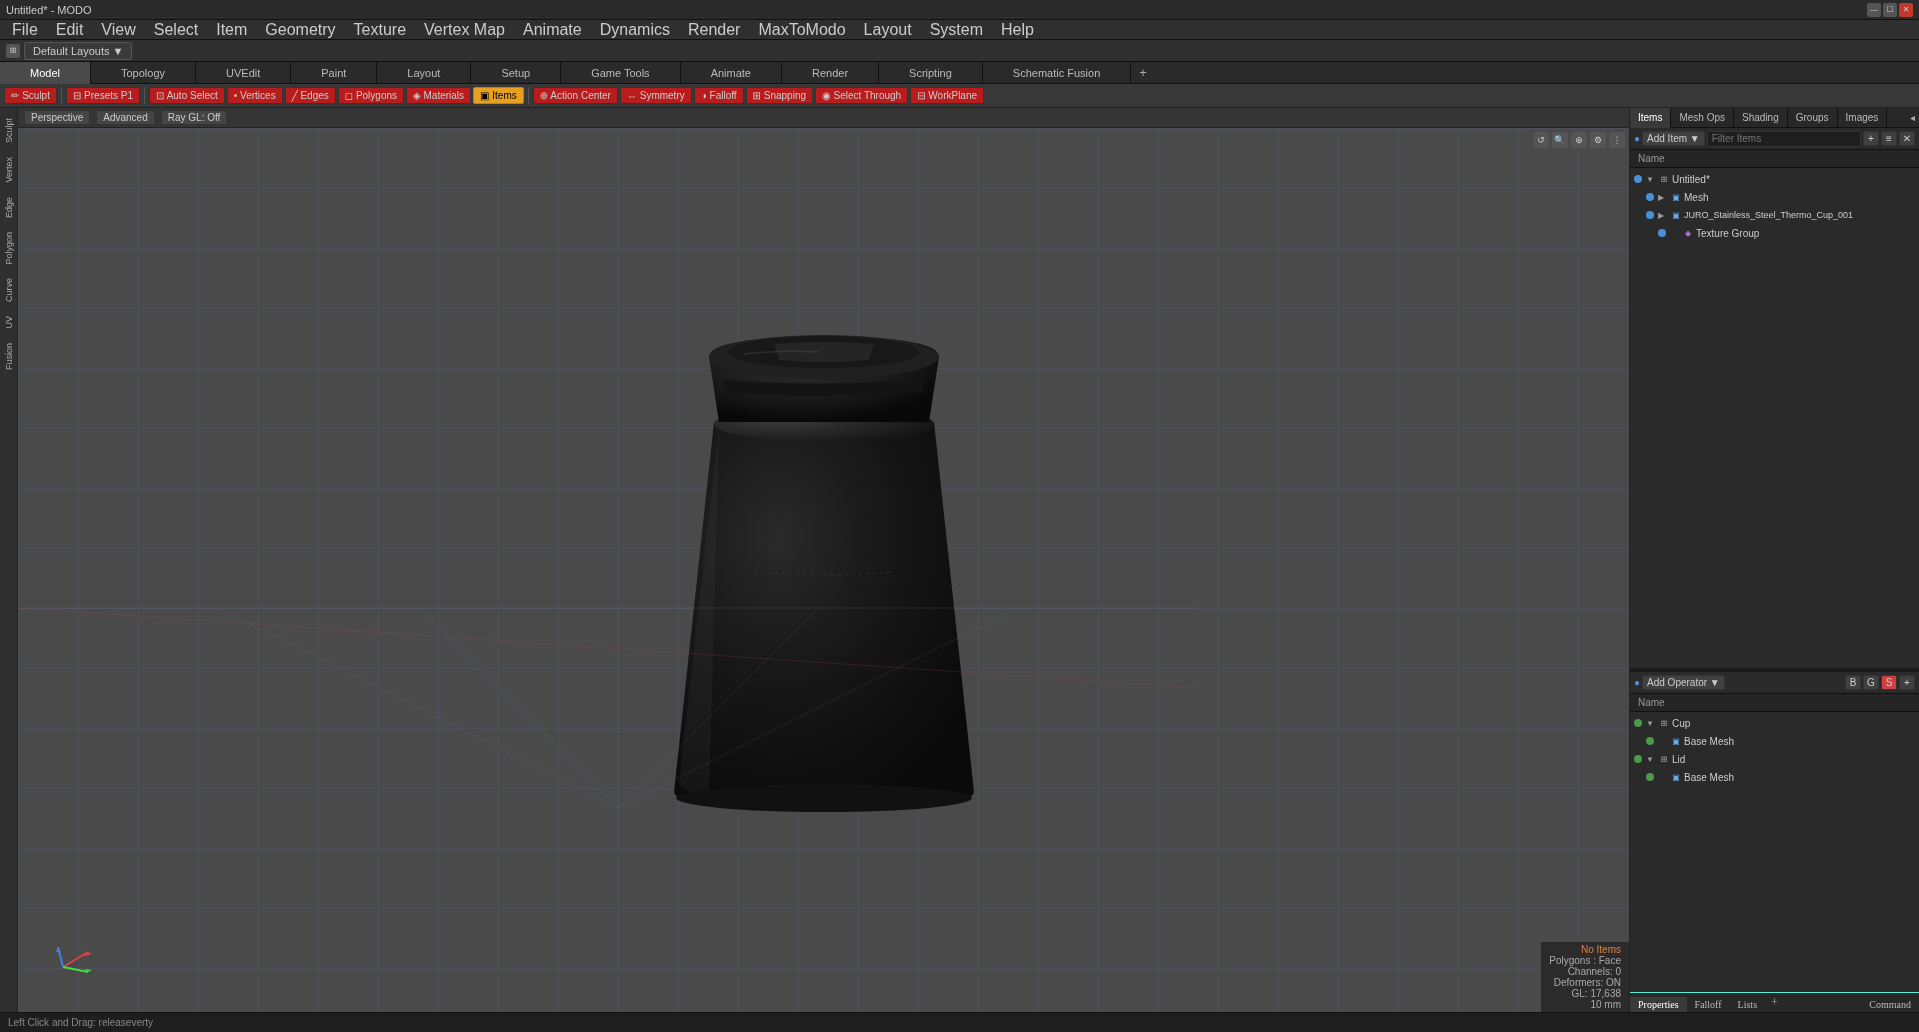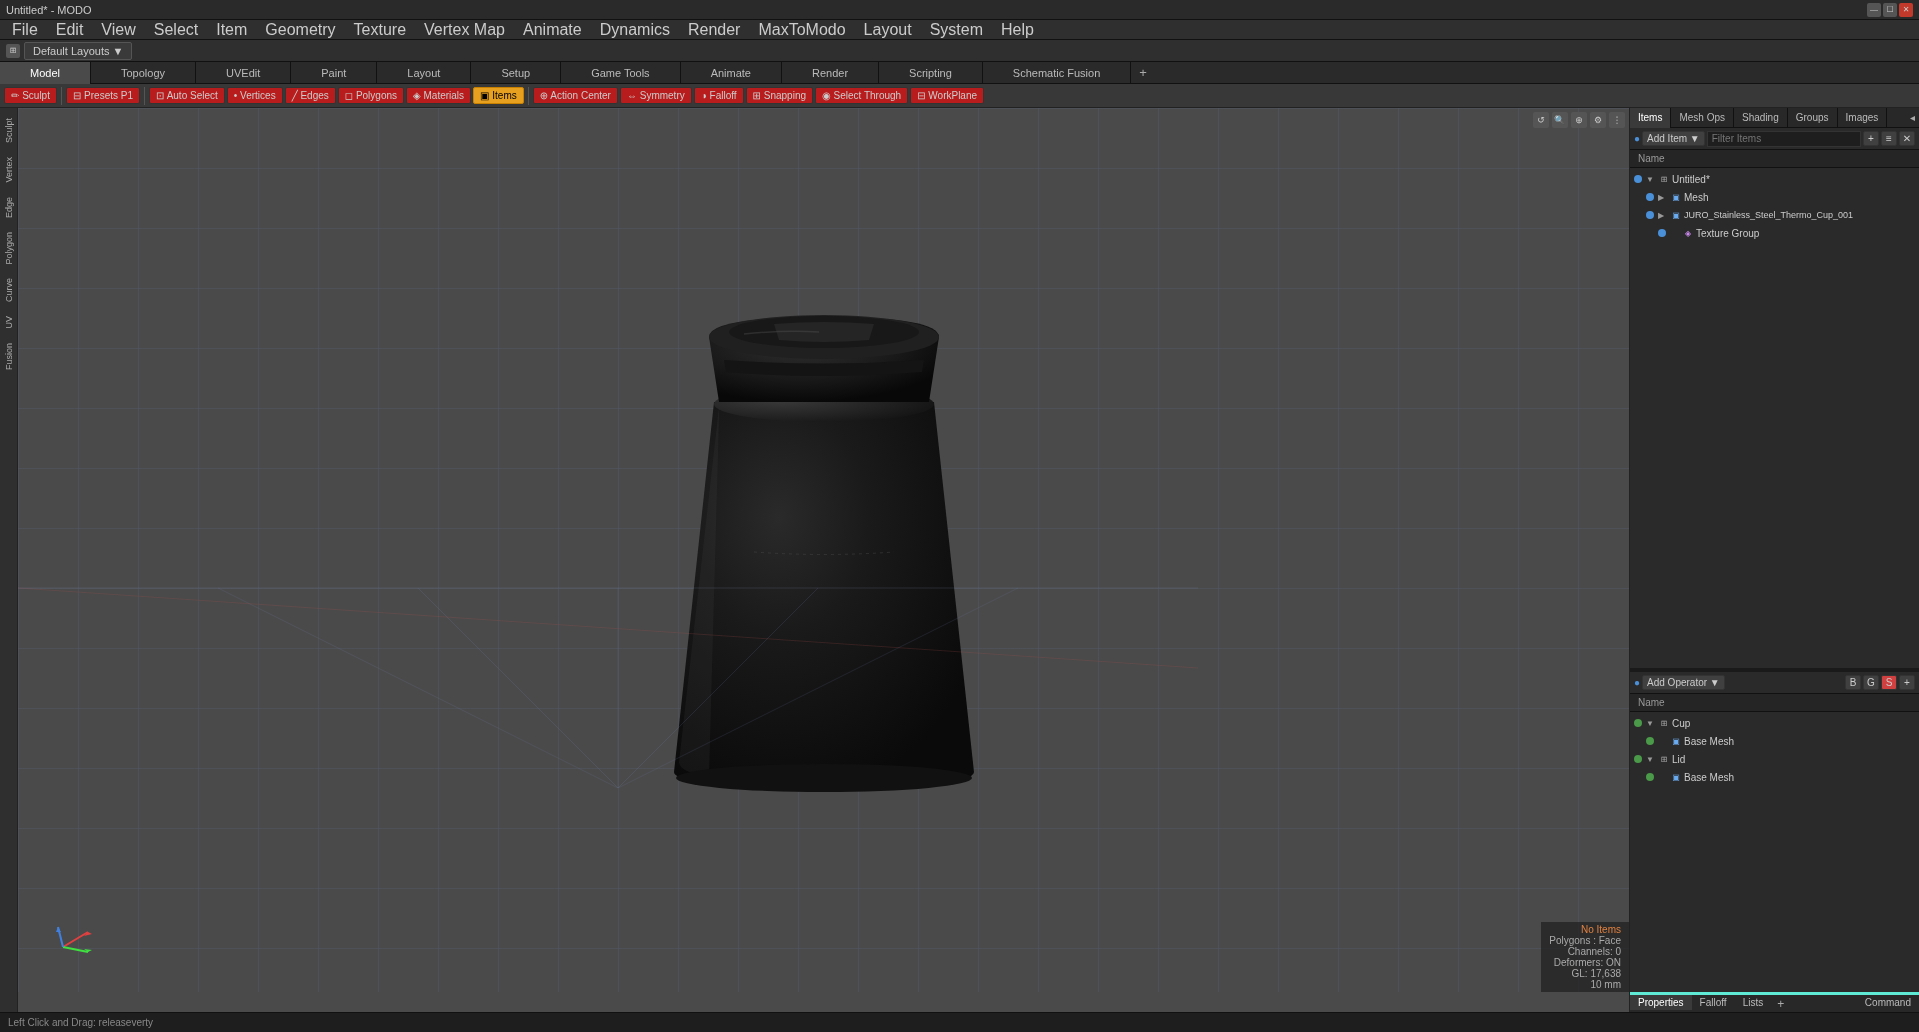--- a/index.html
+++ b/index.html
@@ -180,22 +180,23 @@
     }
     .lr-filter { flex: 1; height: 16px; background: #1e1e1e; border: 1px solid #333; color: #ccc; font-size: 10px; padding: 0 4px; }
     #lr-col-header {
       height: 18px; background: #252525; display: flex; align-items: center;
       padding: 0 8px; border-bottom: 1px solid #111;
     }
     #lr-tree { flex: 1; overflow-y: auto; background: #2a2a2a; padding: 2px 0; }
 
     
     #bottom-right {
-      height: 20px; background: #282828; display: flex; align-items: flex-start;
-      border-top: 3px solid #5eead4;
+      height: 20px; background: #282828; display: flex; align-items: flex-end;
+      border-top: 1px solid #5eead4;
+      font-family: Liberation Serif, serif;
     }
     .br-tab { padding: 2px 8px; color: #bbb; cursor: pointer; font-size: 10px; }
     .br-tab.active { color: #fff; background: #3a3a3a; }
     .br-tab-plus { padding: 2px 6px; color: #aaa; cursor: pointer; font-size: 12px; }
 
     
     #statusbar {
       width: 100%; height: 20px; background: #1e1e1e; display: flex; align-items: center;
       padding: 0 8px; border-top: 1px solid #111; font-size: 10px; color: #888;
     }
@@ -289,20 +290,25 @@
     <div class="left-tab">Sculpt</div>
     <div class="left-tab">Vertex</div>
     <div class="left-tab">Edge</div>
     <div class="left-tab">Polygon</div>
     <div class="left-tab">Curve</div>
     <div class="left-tab">UV</div>
     <div class="left-tab">Fusion</div>
   </div>
 
   <div id="viewport">
+    <div id="viewport-header">
+      <button class="vp-btn">Perspective</button>
+      <button class="vp-btn">Advanced</button>
+      <button class="vp-btn">Ray GL: Off</button>
+    </div>
     <div id="viewport-canvas">
 
       <div id="cup-object">
         <svg class="cup-svg" viewBox="0 0 340 560" xmlns="http://www.w3.org/2000/svg">
 
           <defs>
             <radialGradient id="cupGrad" cx="35%" cy="30%" r="75%">
               <stop offset="0%" stop-color="#2a2a2a"></stop>
               <stop offset="40%" stop-color="#1a1a1a"></stop>
               <stop offset="100%" stop-color="#0a0a0a"></stop>

